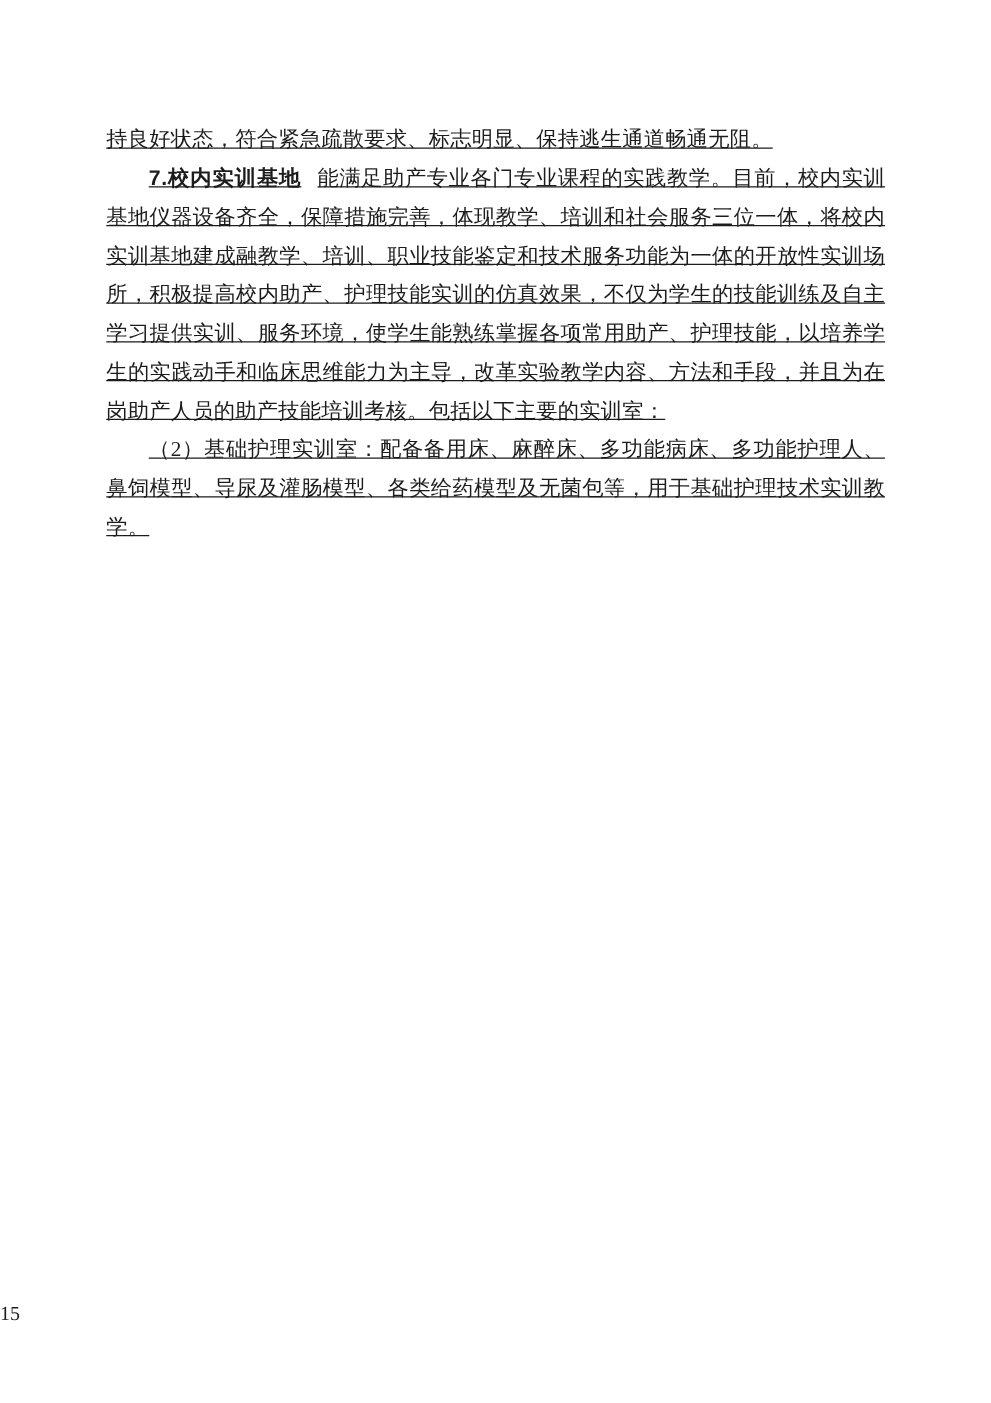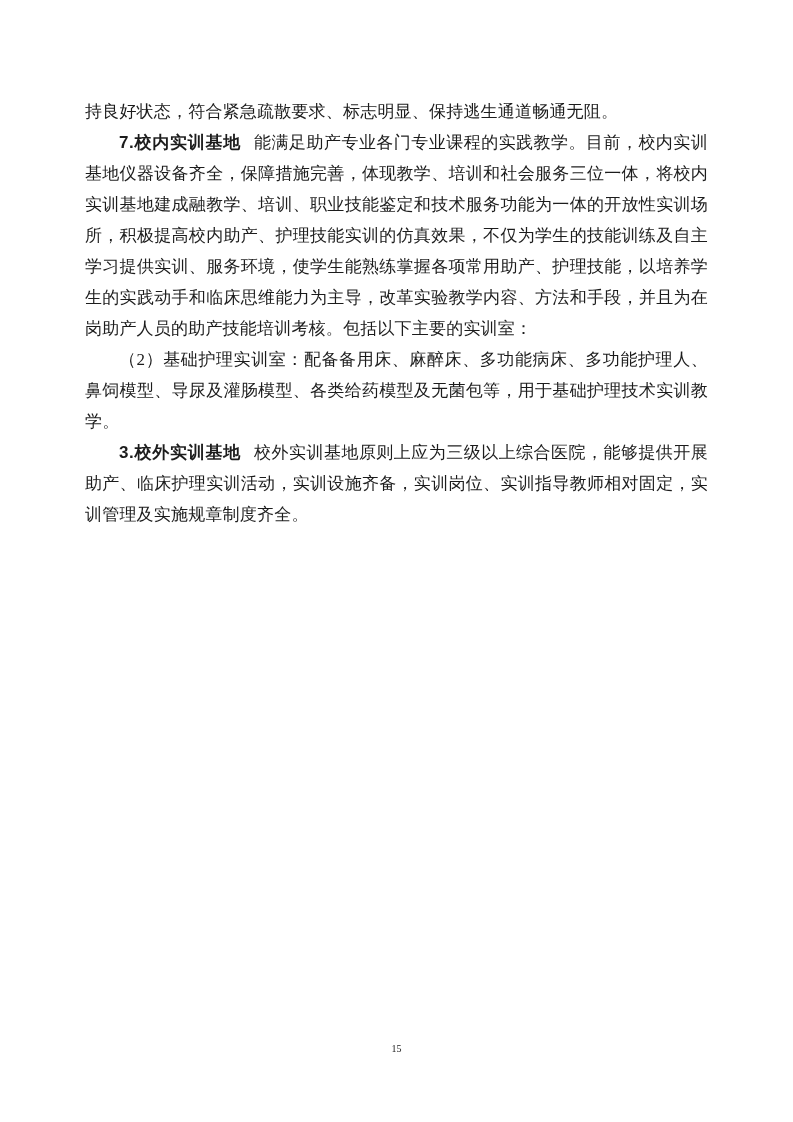--- a/index.html
+++ b/index.html
@@ -22,57 +22,57 @@
   }
   .para {
     margin: 0;
     font-family: "Liberation Serif", "DejaVu Serif", serif;
     font-size: 17px;
     line-height: 31px;
     color: #1c1c1c;
     text-align: justify;
     text-justify: inter-ideograph;
     letter-spacing: 0.2px;
+    text-decoration: underline;
   }
   .para.indent {
     text-indent: 2em;
   }
   .lead {
     font-family: "Liberation Sans", "DejaVu Sans", sans-serif;
     font-weight: 700;
     margin-right: 13px;
     letter-spacing: 0.5px;
   }
   .footer {
     position: absolute;
     left: 0;
     top: 1043px;
     width: 100%;
-    text-align: center;
+    text-align: left;
     font-family: "Liberation Serif", "DejaVu Serif", serif;
-    font-size: 10px;
+    font-size: 16px;
     color: #1c1c1c;
   }
 </style>
 </head>
 <body>
 
 <div class="page">
   <div class="content">
 
     <p class="para"><span>持良好状态，符合紧急疏散要求、标志明显、保持逃生通道畅通无阻。</span></p>
 
     <p class="para indent"><b class="lead">7.校内实训基地</b><span>能满足助产专业各门专业课程的实践教学。目前，校内实训基地仪器设备齐全，保障措施完善，体现教学、培训和社会服务三位一体，将校内实训基地建成融教学、培训、职业技能鉴定和技术服务功能为一体的开放性实训场所，积极提高校内助产、护理技能实训的仿真效果，不仅为学生的技能训练及自主学习提供实训、服务环境，使学生能熟练掌握各项常用助产、护理技能，以培养学生的实践动手和临床思维能力为主导，改革实验教学内容、方法和手段，并且为在岗助产人员的助产技能培训考核。包括以下主要的实训室：</span></p>
 
 
     <p class="para indent"><span>（2）基础护理实训室：配备备用床、麻醉床、多功能病床、多功能护理人、鼻饲模型、导尿及灌肠模型、各类给药模型及无菌包等，用于基础护理技术实训教学。</span></p>
 
 
 
-    <p class="para indent"><b class="lead">3.校外实训基地</b><span>校外实训基地原则上应为三级以上综合医院，能够提供开展助产、临床护理实训活动，实训设施齐备，实训岗位、实训指导教师相对固定，实训管理及实施规章制度齐全。</span></p>
 
 
 
   </div>
 
   <div class="footer">
     <span>15</span>
   </div>
 </div>
 

